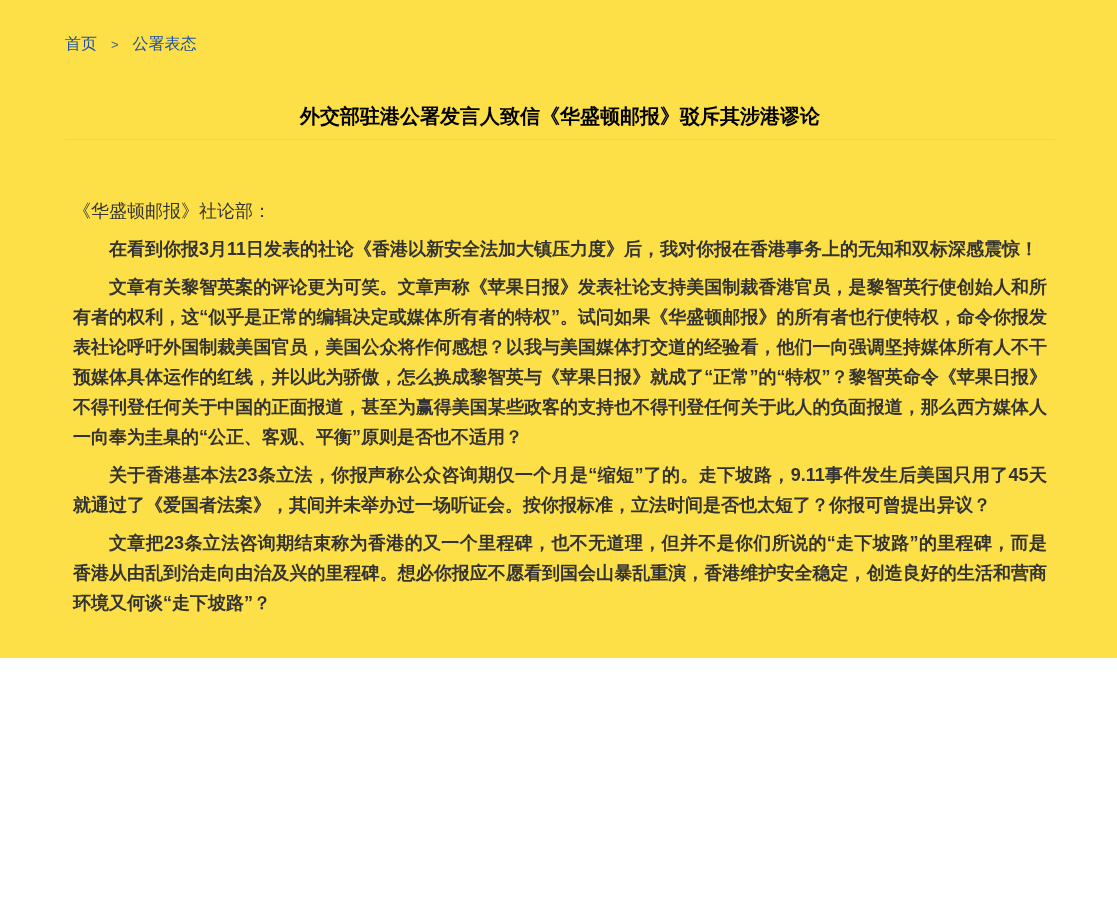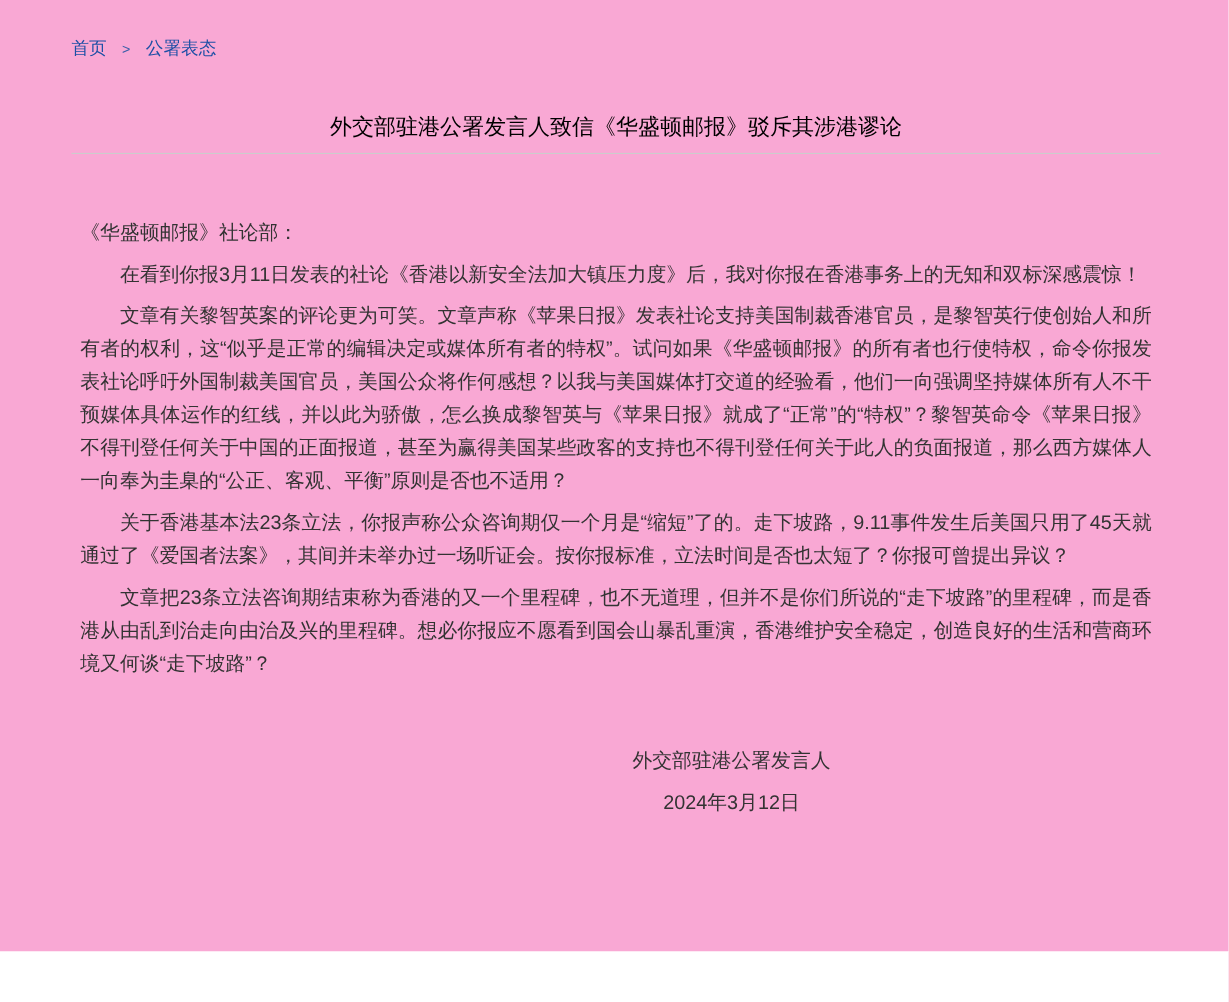--- a/index.html
+++ b/index.html
@@ -4,22 +4,22 @@
 <style>
   * { box-sizing: border-box; }
   html, body {
     margin: 0;
     padding: 0;
     background: #ffffff;
     font-family: "Liberation Sans", "DejaVu Sans", sans-serif;
   }
   .page {
     width: 1117px;
-    height: 865px;
-    background: #f9a8d4;
+    height: 658px;
+    background: #fde047;
     overflow: hidden;
   }
   .content {
     margin: 0 62px 0 65px;
     width: 990px;
   }
   
   .breadcrumb {
     padding-top: 34px;
     font-size: 16px;
@@ -35,21 +35,21 @@
   }
   .breadcrumb .sep {
     color: #3a5fa8;
     font-size: 13px;
   }
   
   .article-title {
     margin: 48px 0 0 0;
     text-align: center;
     font-size: 20px;
-    font-weight: normal;
+    font-weight: bold;
     color: #000000;
     line-height: 26px;
   }
   .article-date {
     margin-top: 9px;
     text-align: center;
     font-size: 14px;
     color: #666666;
   }
   .divider {
@@ -64,20 +64,21 @@
     font-size: 18px;
     line-height: 30px;
     color: #333333;
     text-align: justify;
   }
   .article-body p {
     margin: 8px;
   }
   .article-body p.indent {
     text-indent: 2em;
+    font-weight: bold;
   }
   
   .signature {
     margin-top: 54px;
     margin-left: 210px;
     text-align: center;
     font-size: 18px;
     color: #333333;
     line-height: 38px;
   }

